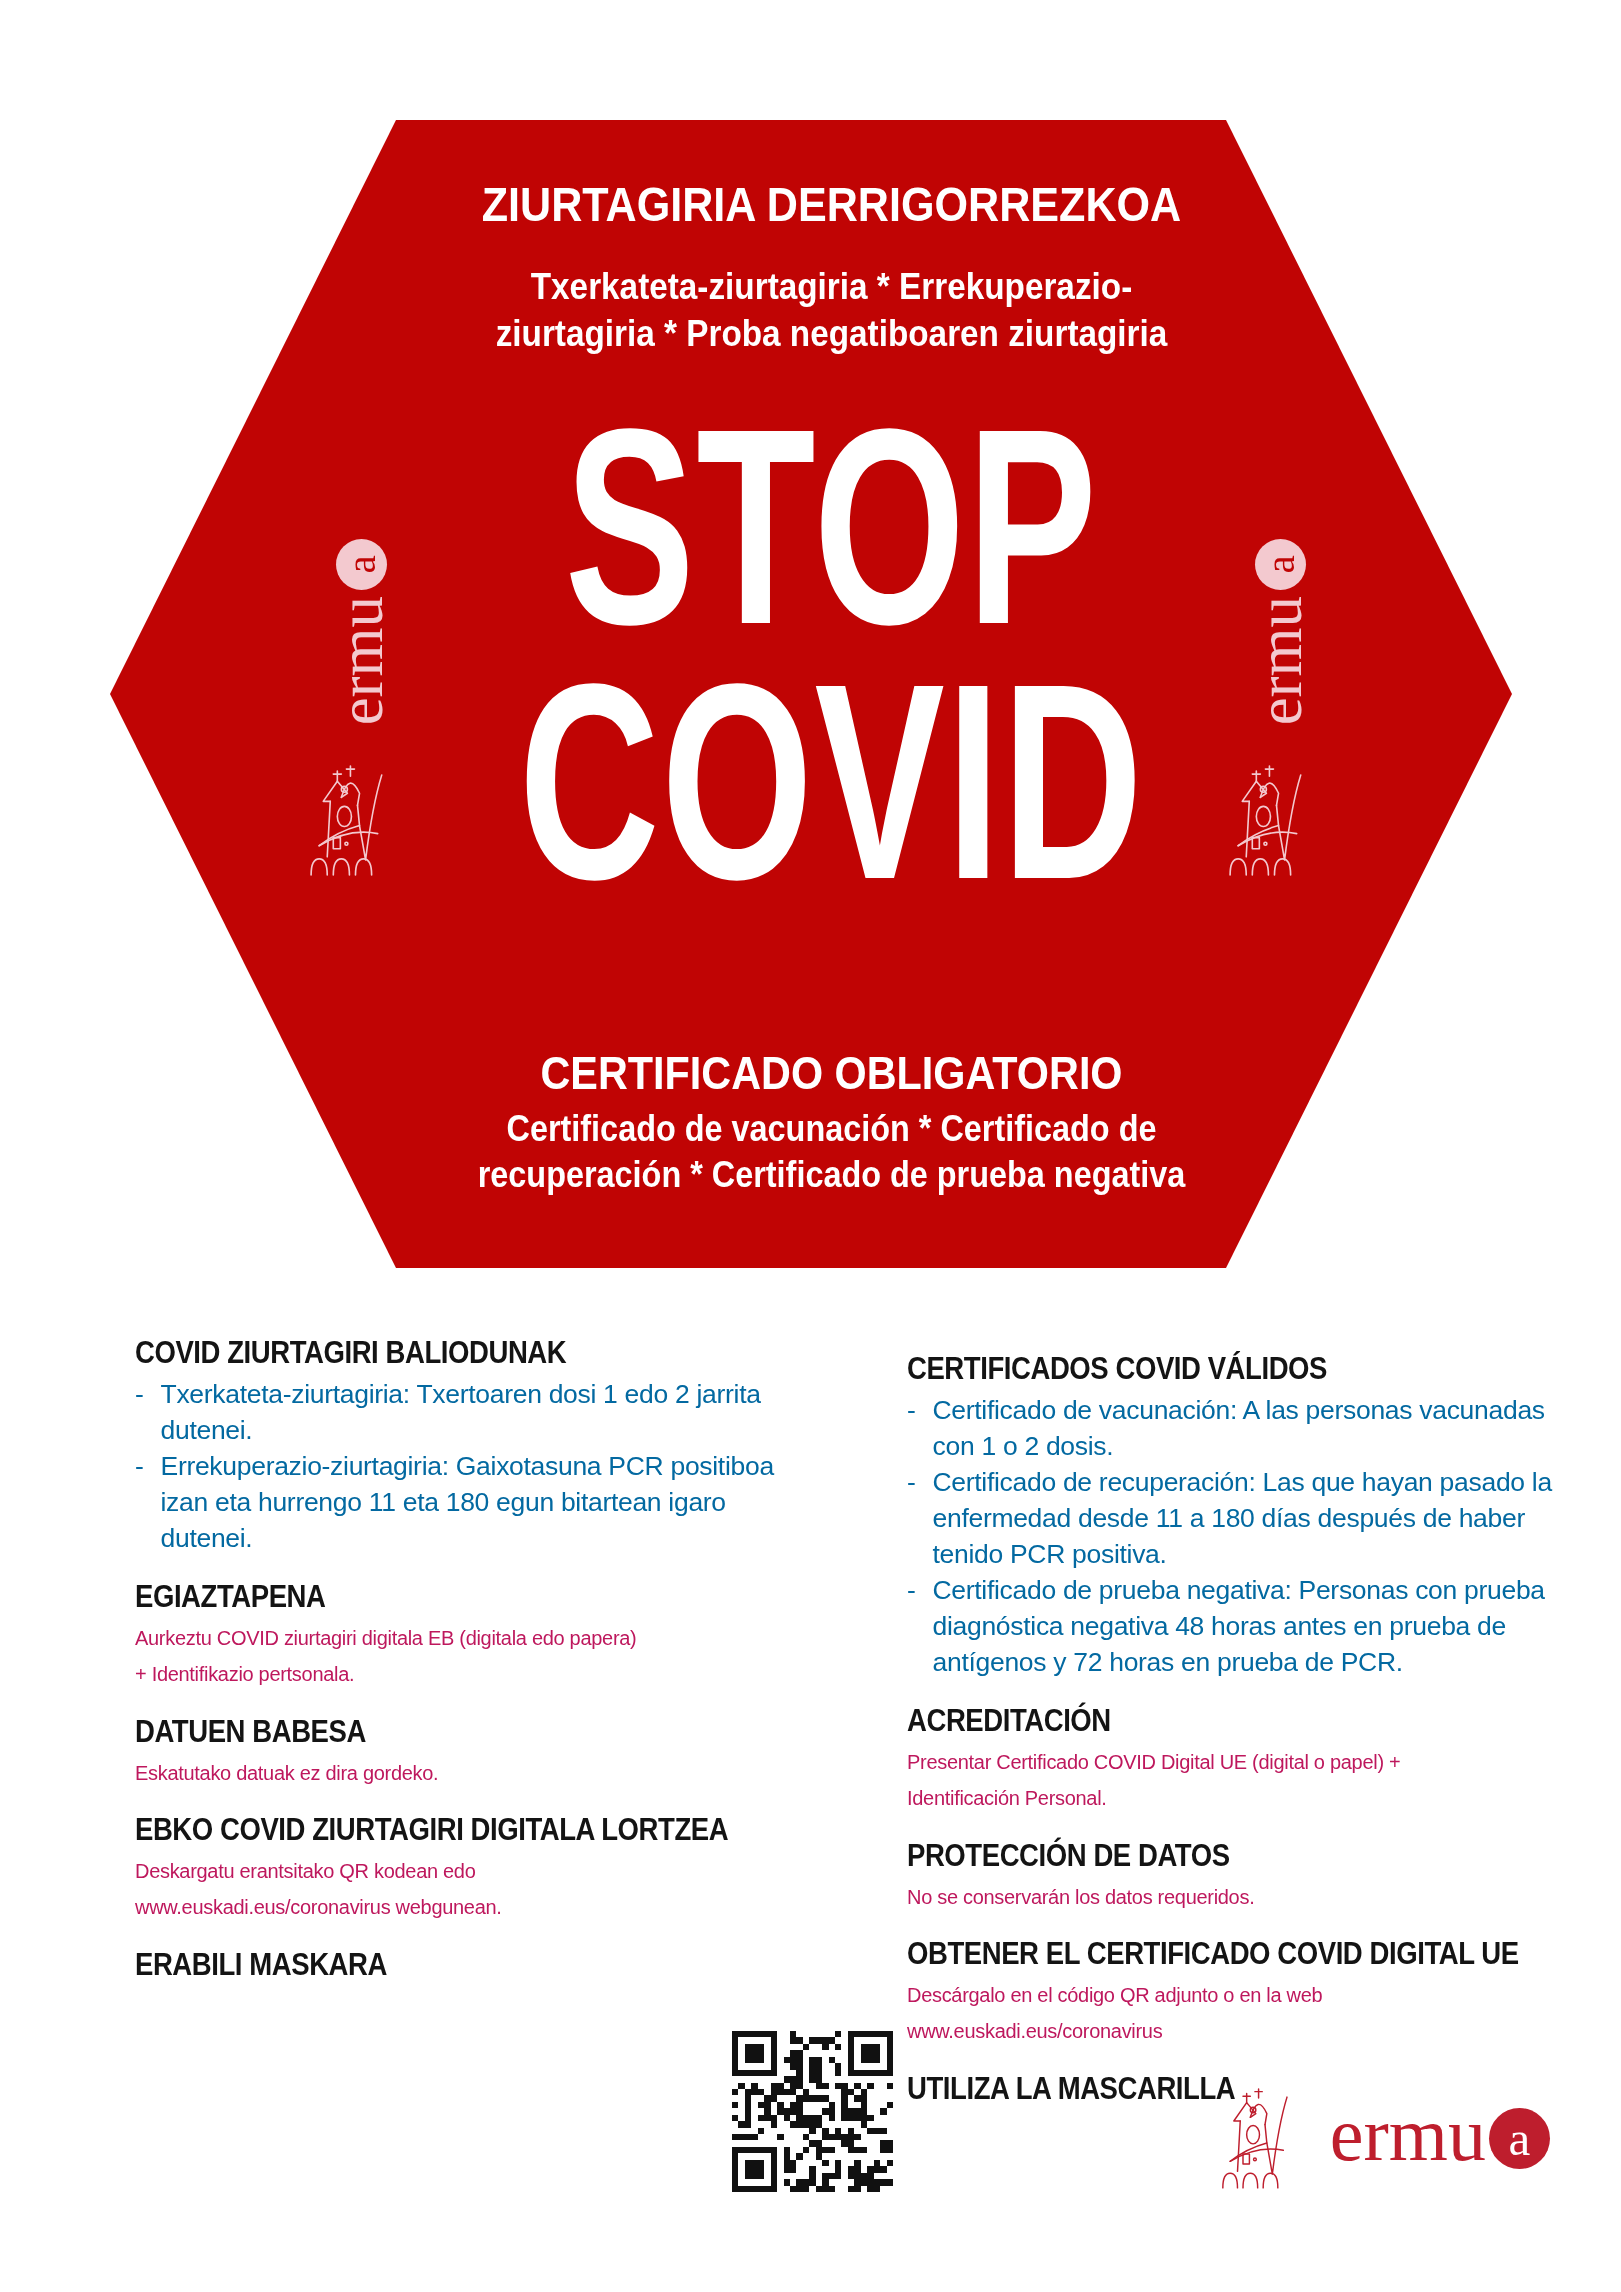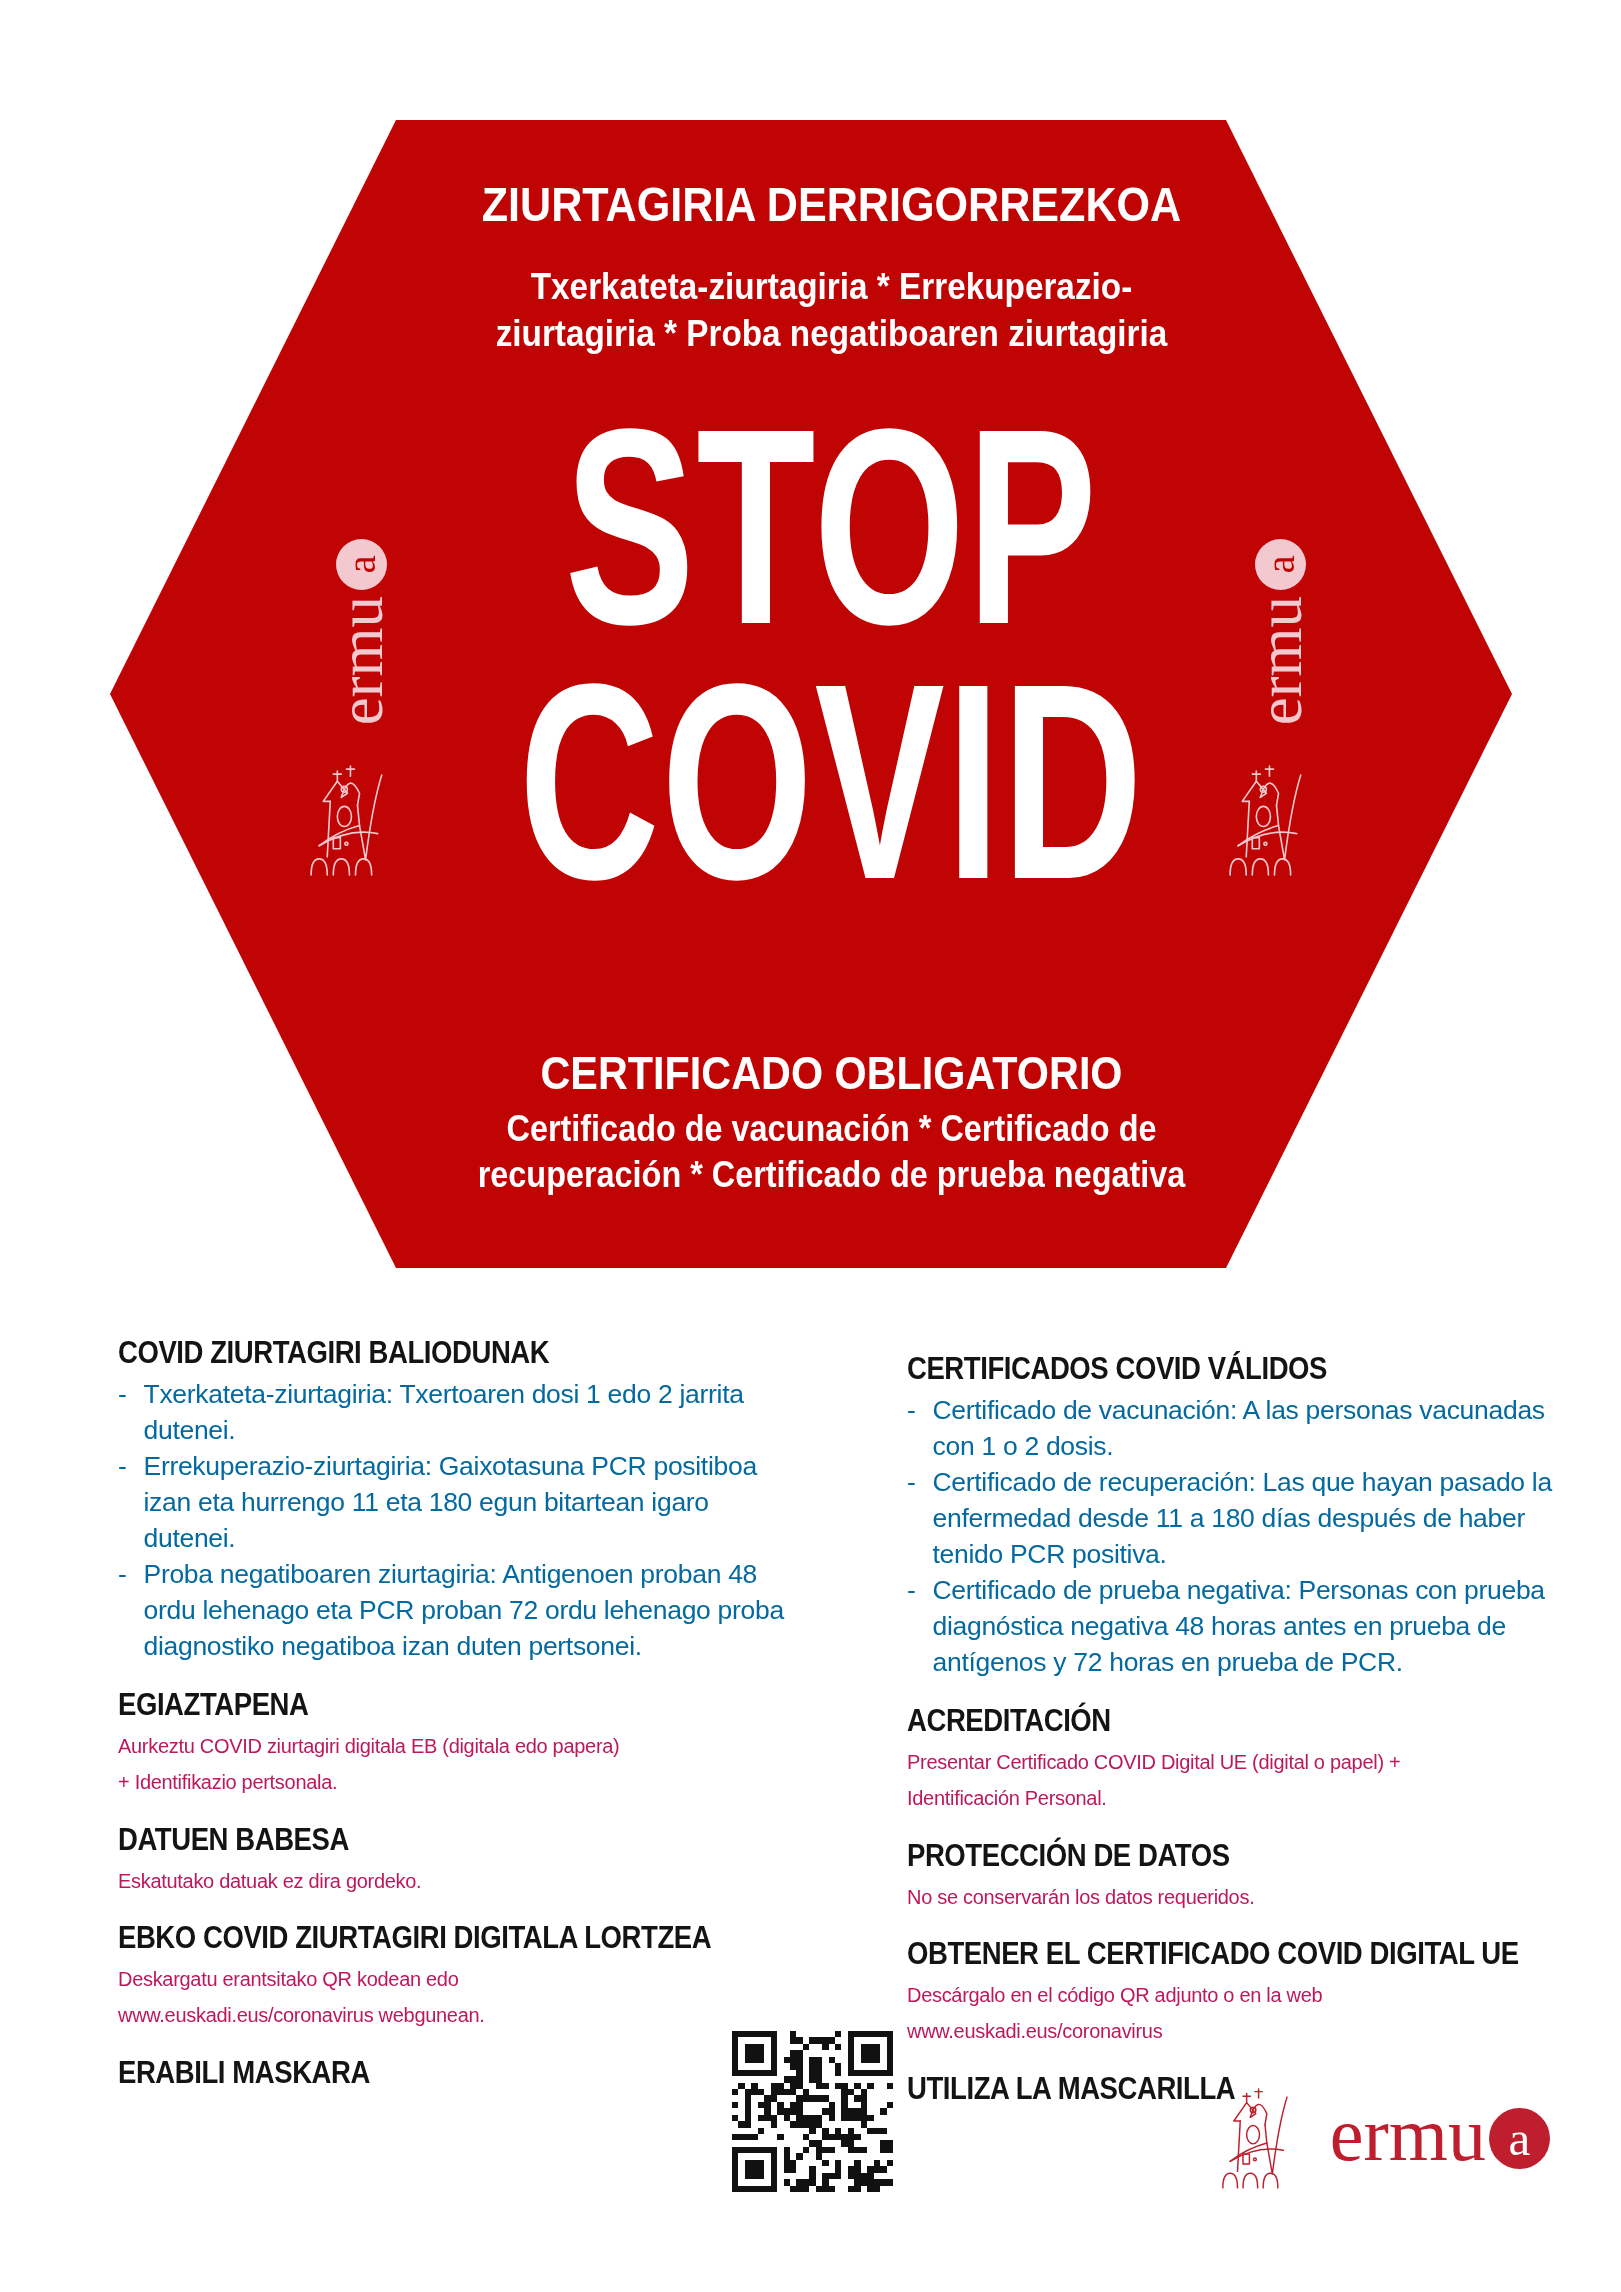--- a/index.html
+++ b/index.html
@@ -36,21 +36,21 @@
   }
   .vword .badge{
     width:51px;height:51px;border-radius:50%;background:#f3c9cf;flex:none;
     display:flex;align-items:center;justify-content:center;
     font-family:"Liberation Serif",serif;font-size:41px;color:#c00404;
   }
   .side-logo svg.church{position:absolute;left:-5.9px;bottom:0;width:123px;height:116px;}
 
   
   .col{position:absolute;top:1335px;width:686px;}
-  .col.left{left:118px;}
+  .col.left{left:135px;}
   .col.right{left:907px;margin-top:16px;}
   .col-heading{
     font-size:32px;line-height:35px;font-weight:bold;color:#141414;
     white-space:nowrap;letter-spacing:-0.5px;transform:scaleX(.86);transform-origin:0 50%;
     margin:0 0 5.9px 0;
   }
   .col-body{
     font-size:20px;line-height:36px;color:#be185d;letter-spacing:-0.3px;
     white-space:pre-line;margin:0 0 21.6px 0;
   }
@@ -155,25 +155,20 @@
     <div class="col-heading">COVID ZIURTAGIRI BALIODUNAK</div>
     <div class="bullets">
       <div class="bullet">
           <span class="btxt">Txerkateta-ziurtagiria: Txertoaren dosi 1 edo 2 jarrita
 dutenei.</span>
         </div>
       <div class="bullet">
           <span class="btxt">Errekuperazio-ziurtagiria: Gaixotasuna PCR positiboa
 izan eta hurrengo 11 eta 180 egun bitartean igaro
 dutenei.</span>
-        </div>
-      <div class="bullet">
-          <span class="btxt">Proba negatiboaren ziurtagiria: Antigenoen proban 48
-ordu lehenago eta PCR proban 72 ordu lehenago proba
-diagnostiko negatiboa izan duten pertsonei.</span>
         </div>
     </div>
     <div class="col-heading">EGIAZTAPENA</div>
     <div class="col-body">Aurkeztu COVID ziurtagiri digitala EB (digitala edo papera)
 + Identifikazio pertsonala.</div>
     <div class="col-heading">DATUEN BABESA</div>
     <div class="col-body">Eskatutako datuak ez dira gordeko.</div>
     <div class="col-heading">EBKO COVID ZIURTAGIRI DIGITALA LORTZEA</div>
     <div class="col-body">Deskargatu erantsitako QR kodean edo
 www.euskadi.eus/coronavirus webgunean.</div>

